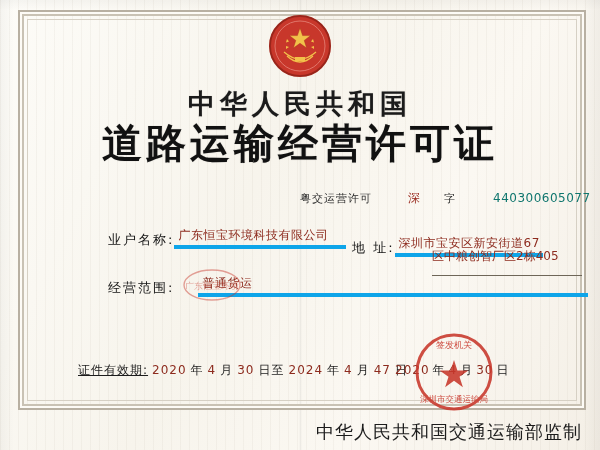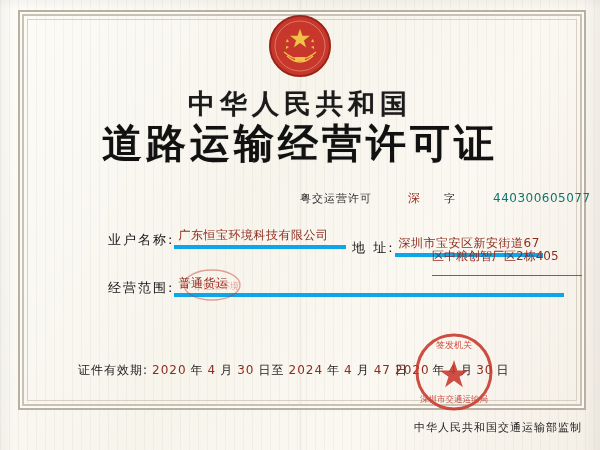--- a/index.html
+++ b/index.html
@@ -166,35 +166,35 @@
     left: 432px;
     top: 248px;
     width: 150px;
     font-size: 12px;
     color: #8d2b1e;
     border-bottom: 1px solid #6e6658;
     padding-bottom: 10px;
     white-space: nowrap;
   }
 
-  #row-scope { left: 108px; top: 276px; }
+  #row-scope { left: 108px; top: 276px; gap: 24px; }
   #scope-underline { width: 390px; }
 
   
   #validity-row {
     position: absolute;
     left: 78px;
     top: 362px;
     display: flex;
     align-items: baseline;
     font-size: 12px;
     color: #1c1c1c;
     letter-spacing: 1px;
   }
-  #validity-row .lbl { white-space: nowrap; }
+  #validity-row .lbl { white-space: nowrap; text-decoration: underline; }
   #validity-row .num {
     color: #8d2b1e;
     padding: 0 4px;
     font-size: 12px;
   }
   #validity-row .unit { font-size: 12px; }
 
   
   #issue-row {
     position: absolute;
@@ -227,21 +227,21 @@
     height: 34px;
     opacity: 0.45;
   }
 
   #footer-text {
     position: absolute;
     left: 0;
     top: 420px;
     width: 582px;
     text-align: right;
-    font-size: 11px;
+    font-size: 18px;
     color: #1c1c1c;
     letter-spacing: 1px;
   }
 </style>
 </head>
 <body>
 
 <div id="certificate">
 
   <div id="paper-texture"></div>

